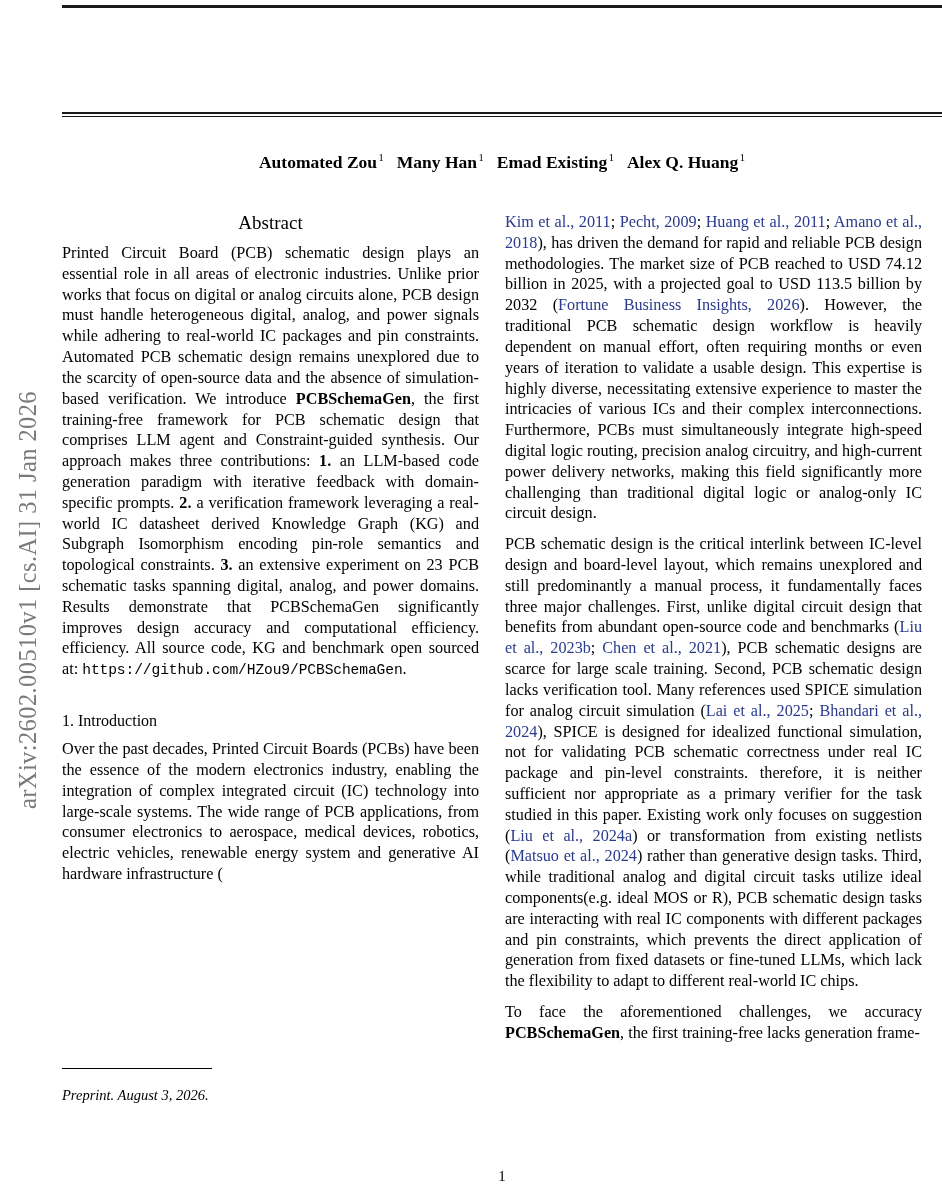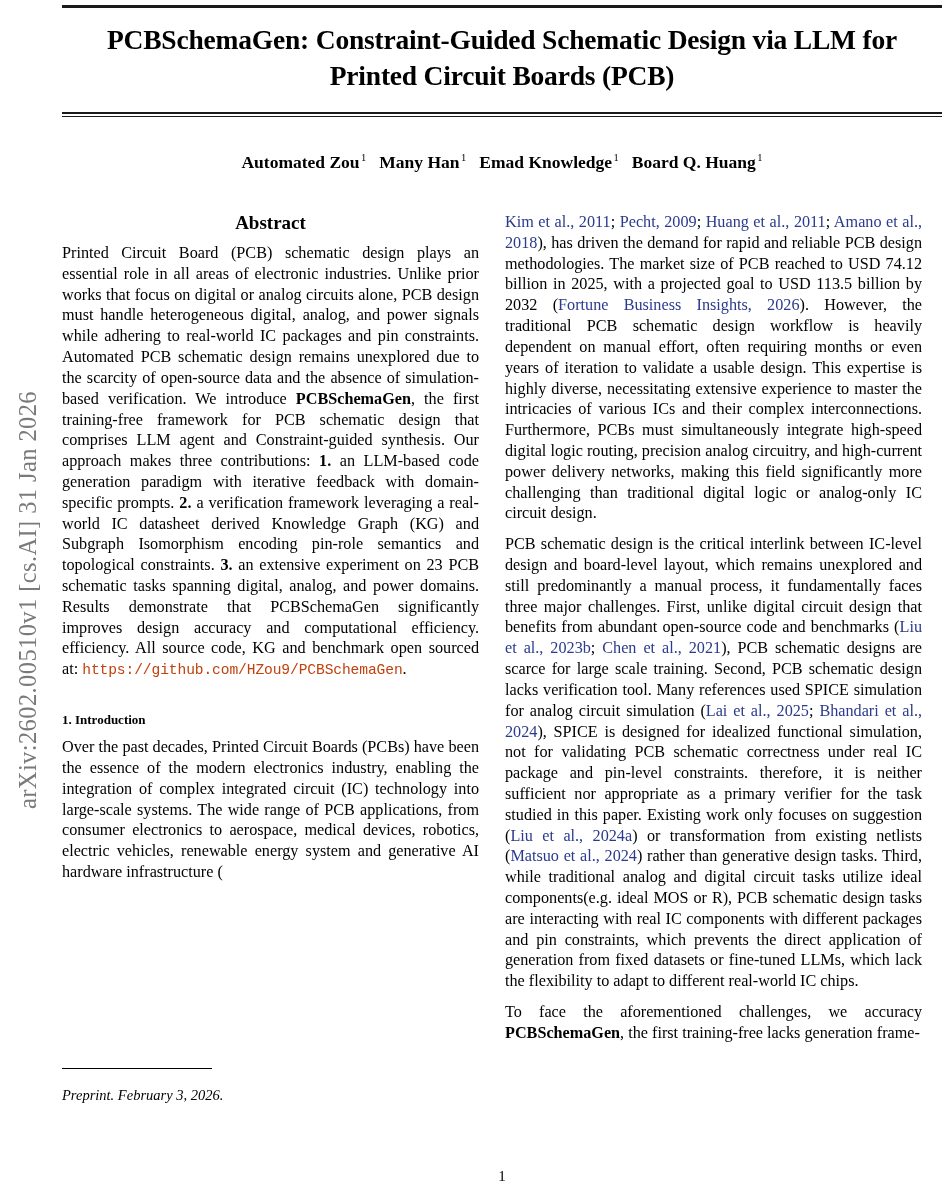--- a/index.html
+++ b/index.html
@@ -123,51 +123,51 @@
     top: 0;
     width: 417px;
   }
   .col-left  { left: 0px; }
   .col-right { left: 443px; }
 
   .abstract-head {
     margin: 0 0 9px 0;
     text-align: center;
     font-size: 19px;
-    font-weight: bold;
+    font-weight: normal;
   }
 
   p.body {
     margin: 0 0 10px 0;
     font-size: 16.2px;
     line-height: 1.285;
     text-align: justify;
     text-justify: inter-word;
     hyphens: none;
   }
   p.body.tight { margin-bottom: 0; }
 
   .section-head {
     margin: 0 0 9px 0;
-    font-size: 13px;
-    font-weight: bold;
+    font-size: 16px;
+    font-weight: normal;
   }
   .sec-gap { height: 22px; }
 
   b.strong { font-weight: bold; }
 
   a.cite, span.cite {
     color: #2a3a8c;
     text-decoration: none;
   }
 
   code.url {
     font-family: "Liberation Mono", "DejaVu Sans Mono", monospace;
     font-size: 14.6px;
-    color: #c2410c;
+    color: #000000;
     letter-spacing: -0.1px;
   }
 
   
   .footnote-wrap {
     position: absolute;
     left: 0px;
     top: 1068px;
     width: 417px;
   }
@@ -206,31 +206,28 @@
 <body>
 
 <div class="arxiv-stamp">
   <span>arXiv:2602.00510v1  [cs.AI]  31 Jan 2026</span>
 </div>
 
 <div class="page">
 
   <div class="rule-top"></div>
 
-  <div class="title-block">
-    <h1 class="paper-title">PCBSchemaGen: Constraint-Guided Schematic Design via LLM for Printed Circuit Boards (PCB)</h1>
-  </div>
 
   <div class="rule-double">
     <div class="r1"></div>
     <div class="r2"></div>
   </div>
 
   <div class="authors">
-    <span class="author"><span>Automated Zou</span><sup class="aff">1</sup></span><span class="sep"></span><span class="author"><span>Many Han</span><sup class="aff">1</sup></span><span class="sep"></span><span class="author"><span>Emad Knowledge</span><sup class="aff">1</sup></span><span class="sep"></span><span class="author"><span>Board Q. Huang</span><sup class="aff">1</sup></span>
+    <span class="author"><span>Automated Zou</span><sup class="aff">1</sup></span><span class="sep"></span><span class="author"><span>Many Han</span><sup class="aff">1</sup></span><span class="sep"></span><span class="author"><span>Emad Existing</span><sup class="aff">1</sup></span><span class="sep"></span><span class="author"><span>Alex Q. Huang</span><sup class="aff">1</sup></span>
   </div>
 
   <div class="columns">
 
     <div class="col col-left">
 
       <h2 class="abstract-head">Abstract</h2>
 
       <p class="body"><span>Printed Circuit Board (PCB) schematic design plays an essential role in all areas of electronic industries. Unlike prior works that focus on digital or analog circuits alone, PCB design must handle heterogeneous digital, analog, and power signals while adhering to real-world IC packages and pin constraints. Automated PCB schematic design remains unexplored due to the scarcity of open-source data and the absence of simulation-based verification. We introduce </span><b class="strong">PCBSchemaGen</b><span>, the first training-free framework for PCB schematic design that comprises LLM agent and Constraint-guided synthesis. Our approach makes three contributions: </span><b class="strong">1.</b><span> an LLM-based code generation paradigm with iterative feedback with domain-specific prompts. </span><b class="strong">2.</b><span> a verification framework leveraging a real-world IC datasheet derived Knowledge Graph (KG) and Subgraph Isomorphism encoding pin-role semantics and topological constraints. </span><b class="strong">3.</b><span> an extensive experiment on 23 PCB schematic tasks spanning digital, analog, and power domains. Results demonstrate that PCBSchemaGen significantly improves design accuracy and computational efficiency. efficiency. All source code, KG and benchmark open sourced at: </span><code class="url">https://github.com/HZou9/PCBSchemaGen</code><span>.</span></p>
 
@@ -249,18 +246,18 @@
       <p class="body"><span>PCB schematic design is the critical interlink between IC-level design and board-level layout, which remains unexplored and still predominantly a manual process, it fundamentally faces three major challenges. First, unlike digital circuit design that benefits from abundant open-source code and benchmarks (</span><span class="cite">Liu et al., 2023b</span><span>; </span><span class="cite">Chen et al., 2021</span><span>), PCB schematic designs are scarce for large scale training. Second, PCB schematic design lacks verification tool. Many references used SPICE simulation for analog circuit simulation (</span><span class="cite">Lai et al., 2025</span><span>; </span><span class="cite">Bhandari et al., 2024</span><span>), SPICE is designed for idealized functional simulation, not for validating PCB schematic correctness under real IC package and pin-level constraints. therefore, it is neither sufficient nor appropriate as a primary verifier for the task studied in this paper. Existing work only focuses on suggestion (</span><span class="cite">Liu et al., 2024a</span><span>) or transformation from existing netlists (</span><span class="cite">Matsuo et al., 2024</span><span>) rather than generative design tasks. Third, while traditional analog and digital circuit tasks utilize ideal components(e.g. ideal MOS or R), PCB schematic design tasks are interacting with real IC components with different packages and pin constraints, which prevents the direct application of generation from fixed datasets or fine-tuned LLMs, which lack the flexibility to adapt to different real-world IC chips.</span></p>
 
       <p class="body tight"><span>To face the aforementioned challenges, we accuracy </span><b class="strong">PCBSchemaGen</b><span>, the first training-free lacks generation frame-</span></p>
 
     </div>
 
   </div>
 
   <div class="footnote-wrap">
     <div class="footnote-rule"></div>
-    <p class="preprint">Preprint. February 3, 2026.</p>
+    <p class="preprint">Preprint. August 3, 2026.</p>
   </div>
 
   <div class="page-number">1</div>
 
 </div>
 
 </body></html>

